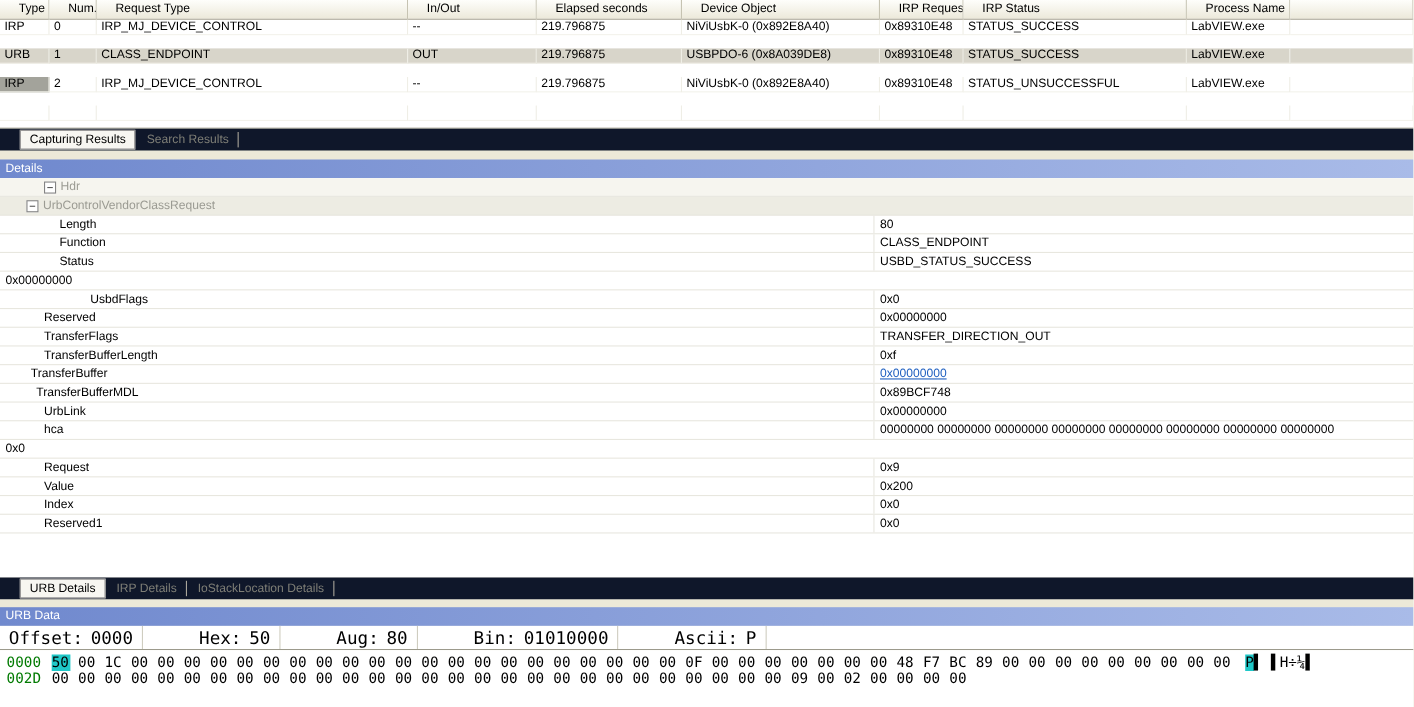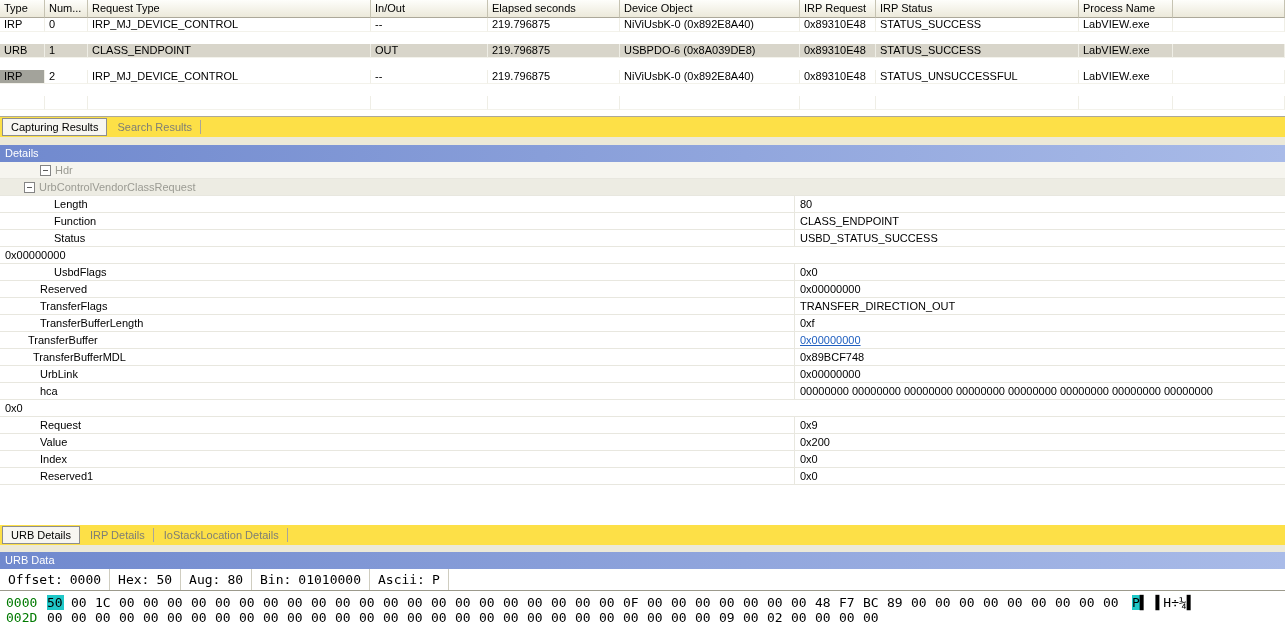--- a/index.html
+++ b/index.html
@@ -7,34 +7,34 @@
   body {
     font-family: "Liberation Sans", "DejaVu Sans", sans-serif;
     font-size: 11px; color: #000; background: #ECE9D8;
   }
   .app { width: 1285px; height: 643px; display: flex; flex-direction: column; }
 
   
   .tbl { background: #fff; height: 117px; border-bottom: 1px solid #ACA899; overflow: hidden; }
   .tbl-header { display: flex; height: 18px; }
   .th {
-    height: 18px; line-height: 17px; padding: 0 4px; white-space: nowrap; overflow: hidden;
+    height: 18px; line-height: 17px; padding: 0 17px; white-space: nowrap; overflow: hidden;
     background: linear-gradient(#FEFEFB, #ECE9DA);
     border-right: 1px solid #C6C3B2; border-bottom: 1px solid #ACA899; flex: none;
   }
   .tr { display: flex; height: 26px; }
   .td {
     height: 14px; line-height: 13px; padding: 0 4px; white-space: nowrap; overflow: hidden;
     border-right: 1px solid #EFEEE6; border-bottom: 1px solid #F3F2EB; flex: none;
   }
   .tr.selected .td { background: var(--selected-row, #D8D5CA); }
   .td.focused { background: var(--focused-cell, #A3A39B); }
 
   
-  .tabstrip { height: 20px; display: flex; align-items: center; padding-left: 2px; background: #fde047; flex: none; }
+  .tabstrip { height: 20px; display: flex; align-items: center; padding-left: 18px; background: #0f172a; flex: none; }
   .tab { padding: 2px 8px; white-space: nowrap; }
   .tab.active { background: #F7F6F1; border: 1px solid #8E8E8E; color: #000; }
   .tab.inactive { color: #7E7E76; border-right: 1px solid #A9A59A; margin-left: 2px; padding: 1px 8px; }
 
   .gap  { height: 8px; background: #ECE9D8; flex: none; }
   .gap2 { height: 7px; background: #ECE9D8; flex: none; }
 
   
   .caption {
     height: 17px; line-height: 17px; padding-left: 5px; color: #fff; flex: none;
@@ -55,21 +55,21 @@
   .expand {
     width: 11px; height: 11px; border: 1px solid #848484; background: #fff;
     position: relative; flex: none;
   }
   .expand::before { content: ""; position: absolute; left: 2px; right: 2px; top: 4px; height: 1px; background: #5A5A5A; }
   .plink { color: var(--link, #2060C0); text-decoration: underline; cursor: pointer; }
 
   
   .hexinfo {
     height: 22px; background: #fff; border-bottom: 1px solid #9C9A8C; display: flex; flex: none;
-    font-family: "DejaVu Sans Mono", "Liberation Mono", monospace; font-size: 13px;
+    font-family: "DejaVu Sans Mono", "Liberation Mono", monospace; font-size: 16px; gap: 43px;
   }
   .hseg { display: flex; align-items: center; padding: 0 8px; border-right: 1px solid #CFCDC0; }
   .hseg .lab { margin-right: 7px; }
   .hexrows {
     flex: 1; background: #fff; padding-top: 4px;
     font-family: "DejaVu Sans Mono", "Liberation Mono", monospace; font-size: 13px;
   }
   .hexrow { height: 15px; line-height: 15px; display: flex; white-space: pre; }
   .hoffset { color: var(--green, #007A00); width: 34px; margin-left: 6px; flex: none; }
   .hbyte { display: inline-block; width: 17px; margin-left: 7px; flex: none; }
@@ -225,21 +225,21 @@
         <div class="pname">
           <span style="margin-left:54px">Status</span>
         </div>
         <div class="pvalue">USBD_STATUS_SUCCESS</div>
       </div>
       <div class="prow">
         <div class="pvalue">0x00000000</div>
       </div>
       <div class="prow">
         <div class="pname">
-          <span style="margin-left:54px">UsbdFlags</span>
+          <span style="margin-left:82px">UsbdFlags</span>
         </div>
         <div class="pvalue">0x0</div>
       </div>
       <div class="prow">
         <div class="pname">
           <span style="margin-left:40px">Reserved</span>
         </div>
         <div class="pvalue">0x00000000</div>
       </div>
       <div class="prow">

